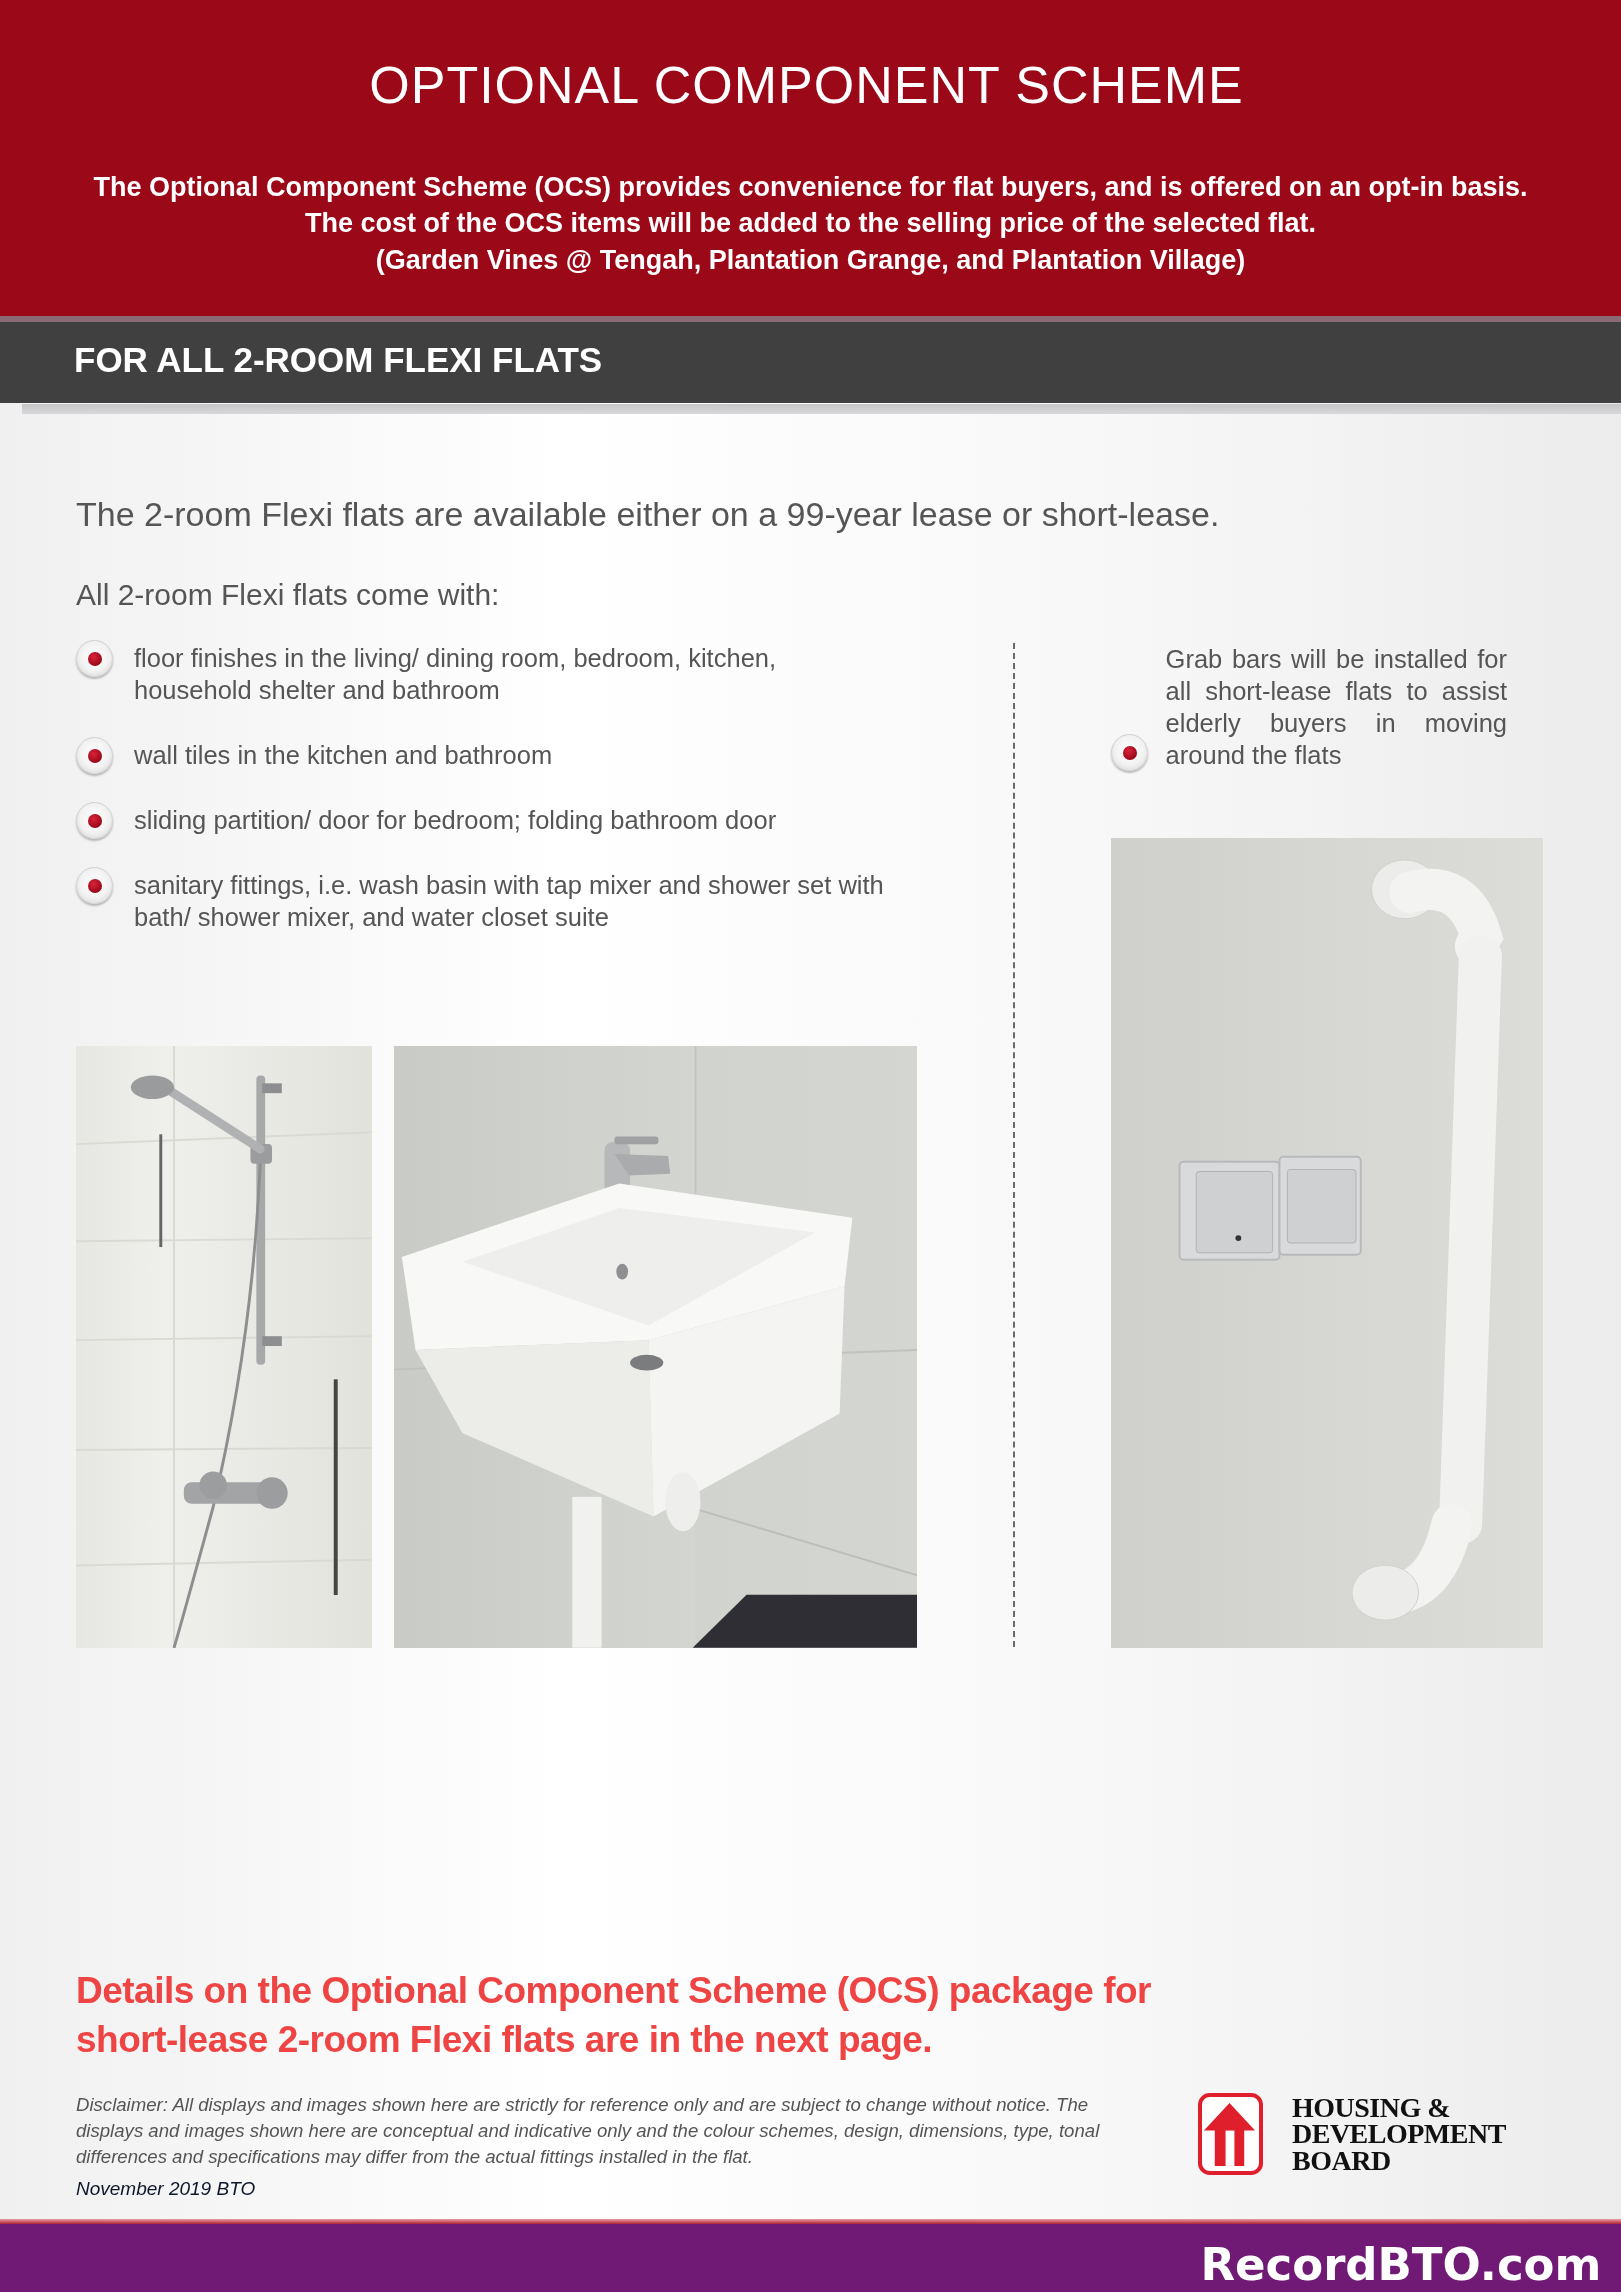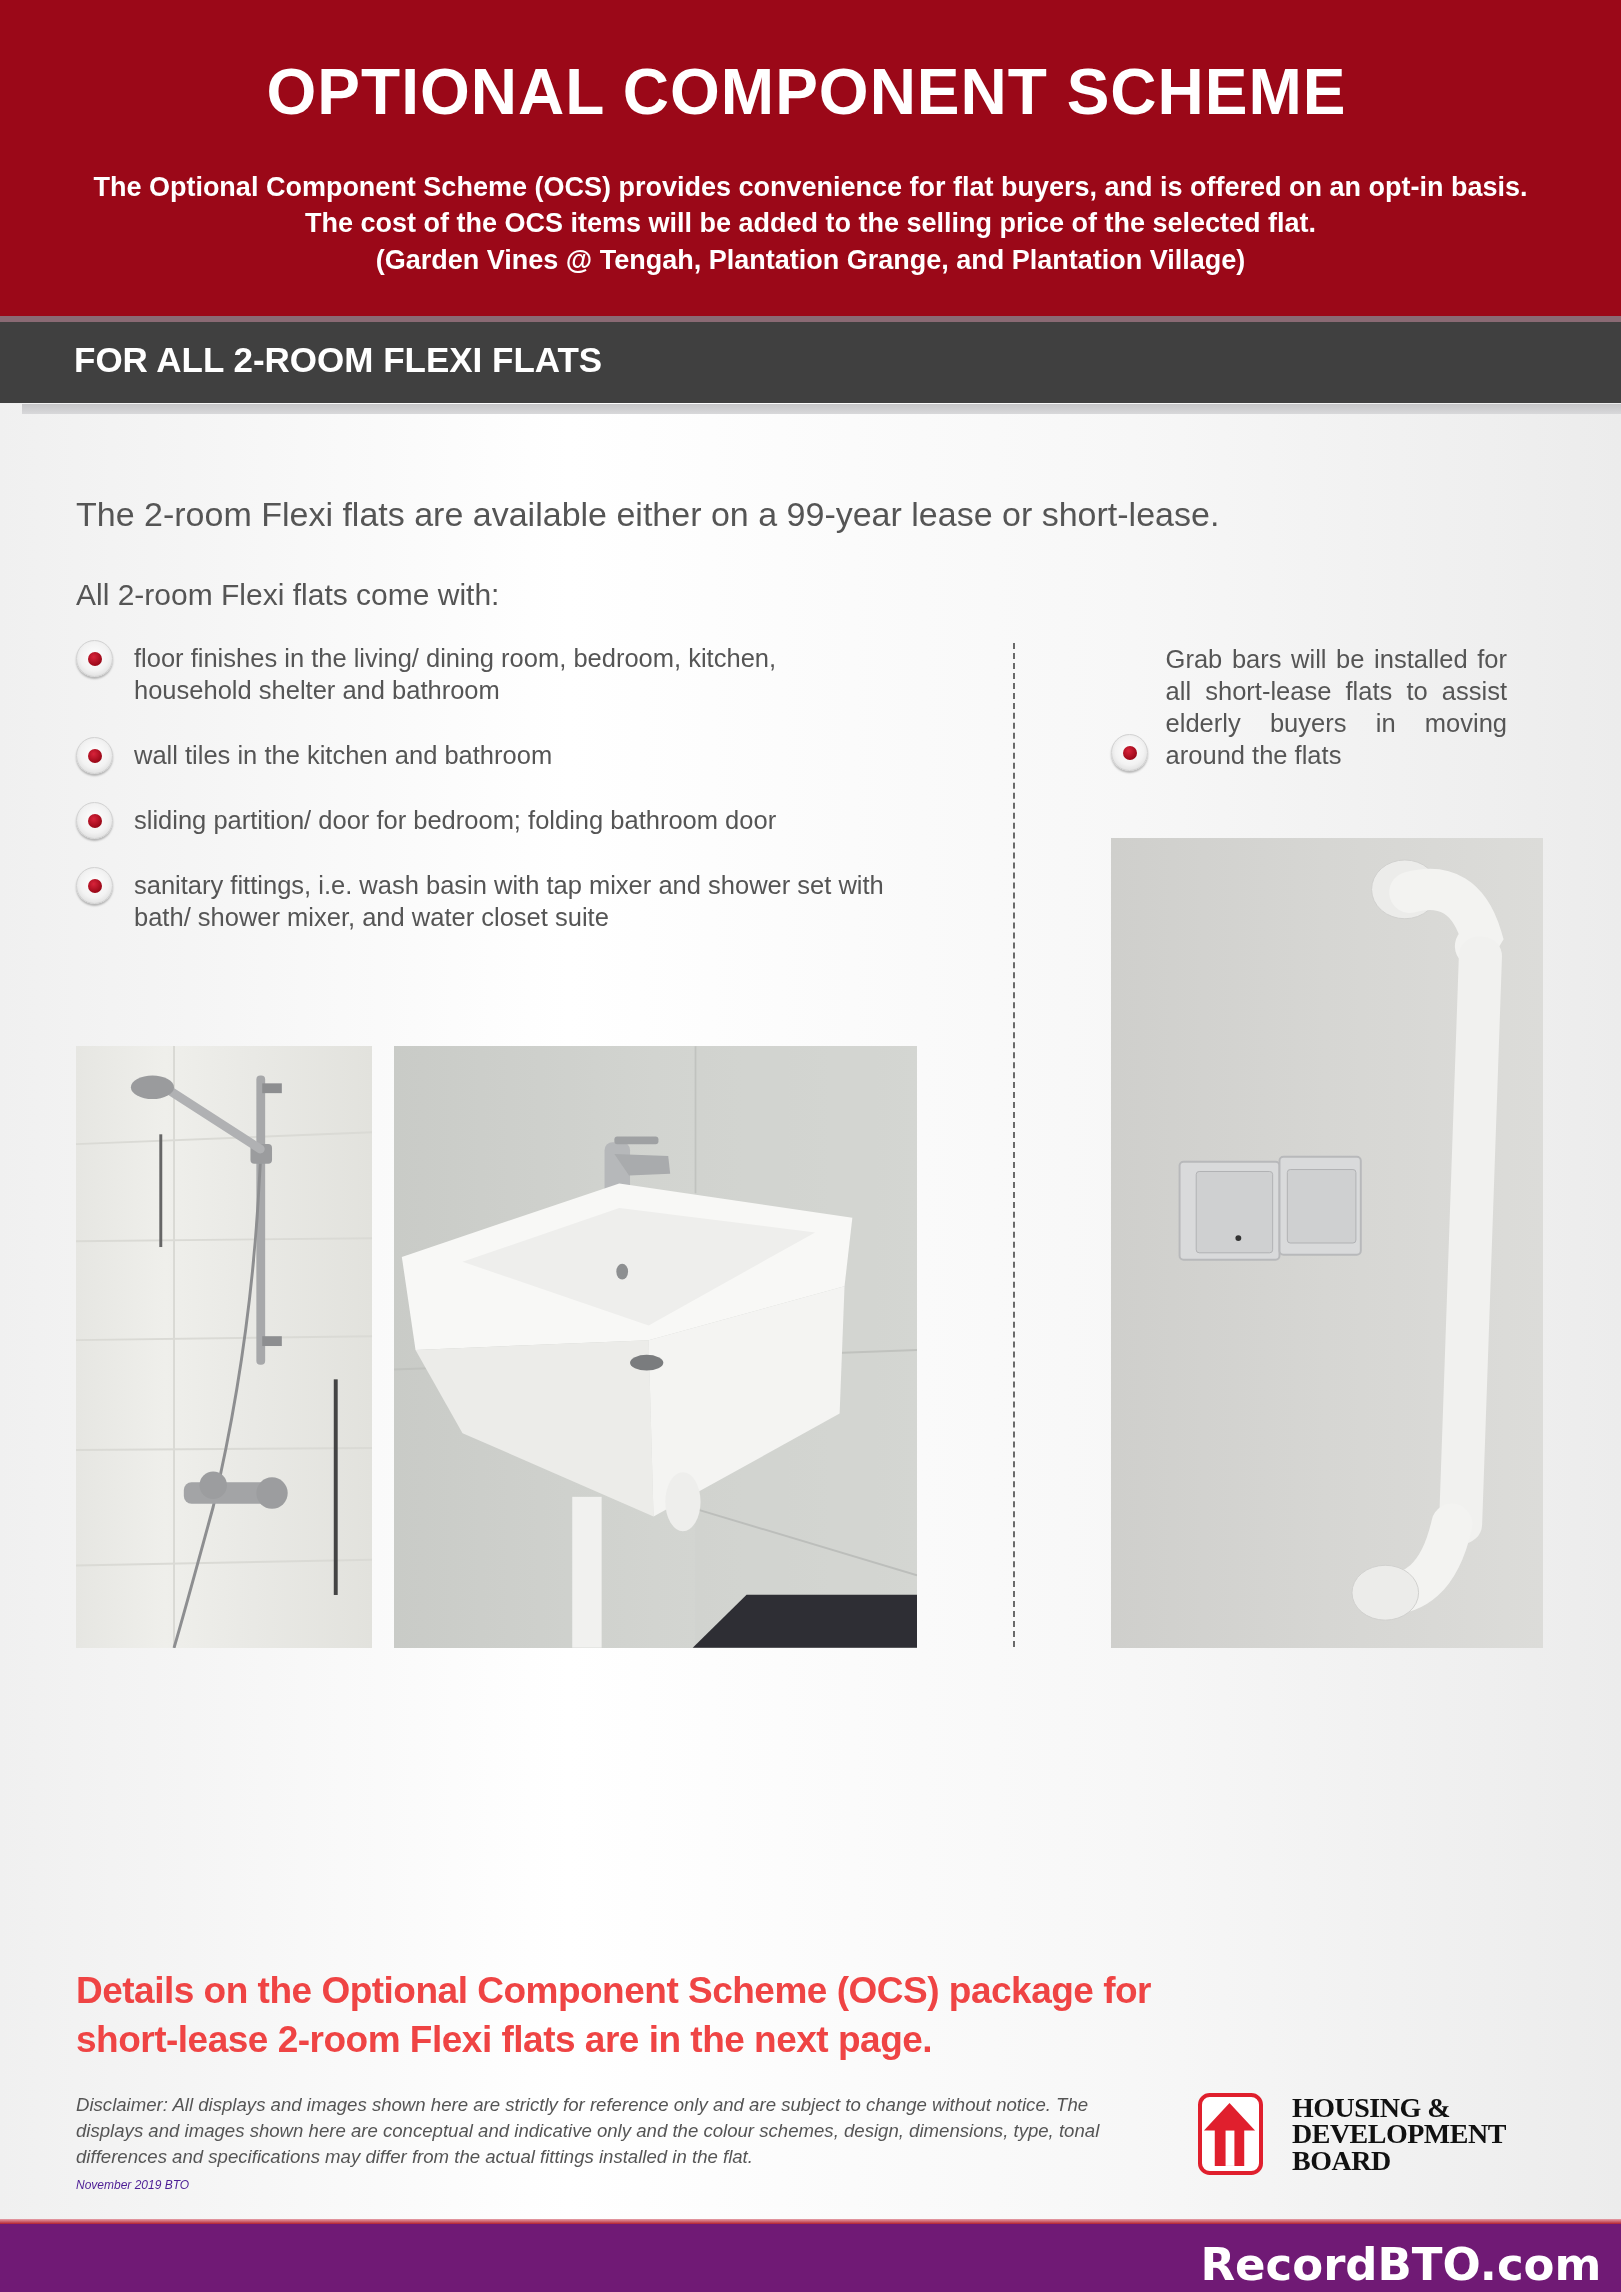--- a/index.html
+++ b/index.html
@@ -13,21 +13,21 @@
   .abs { position: absolute; }
 
   
   .header {
     left: 0; top: 0; width: 1621px; height: 316px;
     background: #9b0818;
     text-align: center; color: #fff;
   }
   .header .title {
     position: absolute; left: 0; right: 8px; top: 55px;
-    font-size: 64px; font-weight: bold; letter-spacing: 1px;
+    font-size: 52px; font-weight: normal; letter-spacing: 1px;
     font-family: "Liberation Sans", sans-serif;
   }
   .header .intro {
     position: absolute; left: 69px; right: 69px; top: 169px;
     font-size: 27px; font-weight: bold; line-height: 36px;
   }
   .header .projects {
     position: absolute; left: 0; right: 0; top: 245px;
     font-size: 27px; font-weight: bold;
   }
@@ -87,21 +87,21 @@
     left: 76px; top: 1926px; width: 1078px;
     font-size: 37px; font-weight: bold; color: #ef4444; line-height: 49px;
     letter-spacing: -0.5px;
     margin-top: 40px;
   }
 
   .disclaimer {
     left: 76px; top: 2092px; width: 1059px;
     font-size: 18.6px; font-style: italic; color: #555; line-height: 26px;
   }
-  .bto { left: 76px; top: 2178px; font-size: 12px; font-style: italic; color: #4c1d95; }
+  .bto { left: 76px; top: 2178px; font-size: 19px; font-style: italic; color: #0f172a; }
 
   .logo { left: 1198px; top: 2091px; width: 353px; height: 88px; }
   .logo-mark {
     position: absolute; left: 0; top: 2px; width: 65px; height: 82px;
     border: 4.9px solid #e01f2d; border-radius: 11.8px; background: #fff;
   }
   .logo-text {
     position: absolute; left: 94px; top: 3.9px;
     font-family: "Liberation Serif", serif; font-weight: bold;
     font-size: 28px; line-height: 26.5px; color: #111; letter-spacing: -0.5px;

